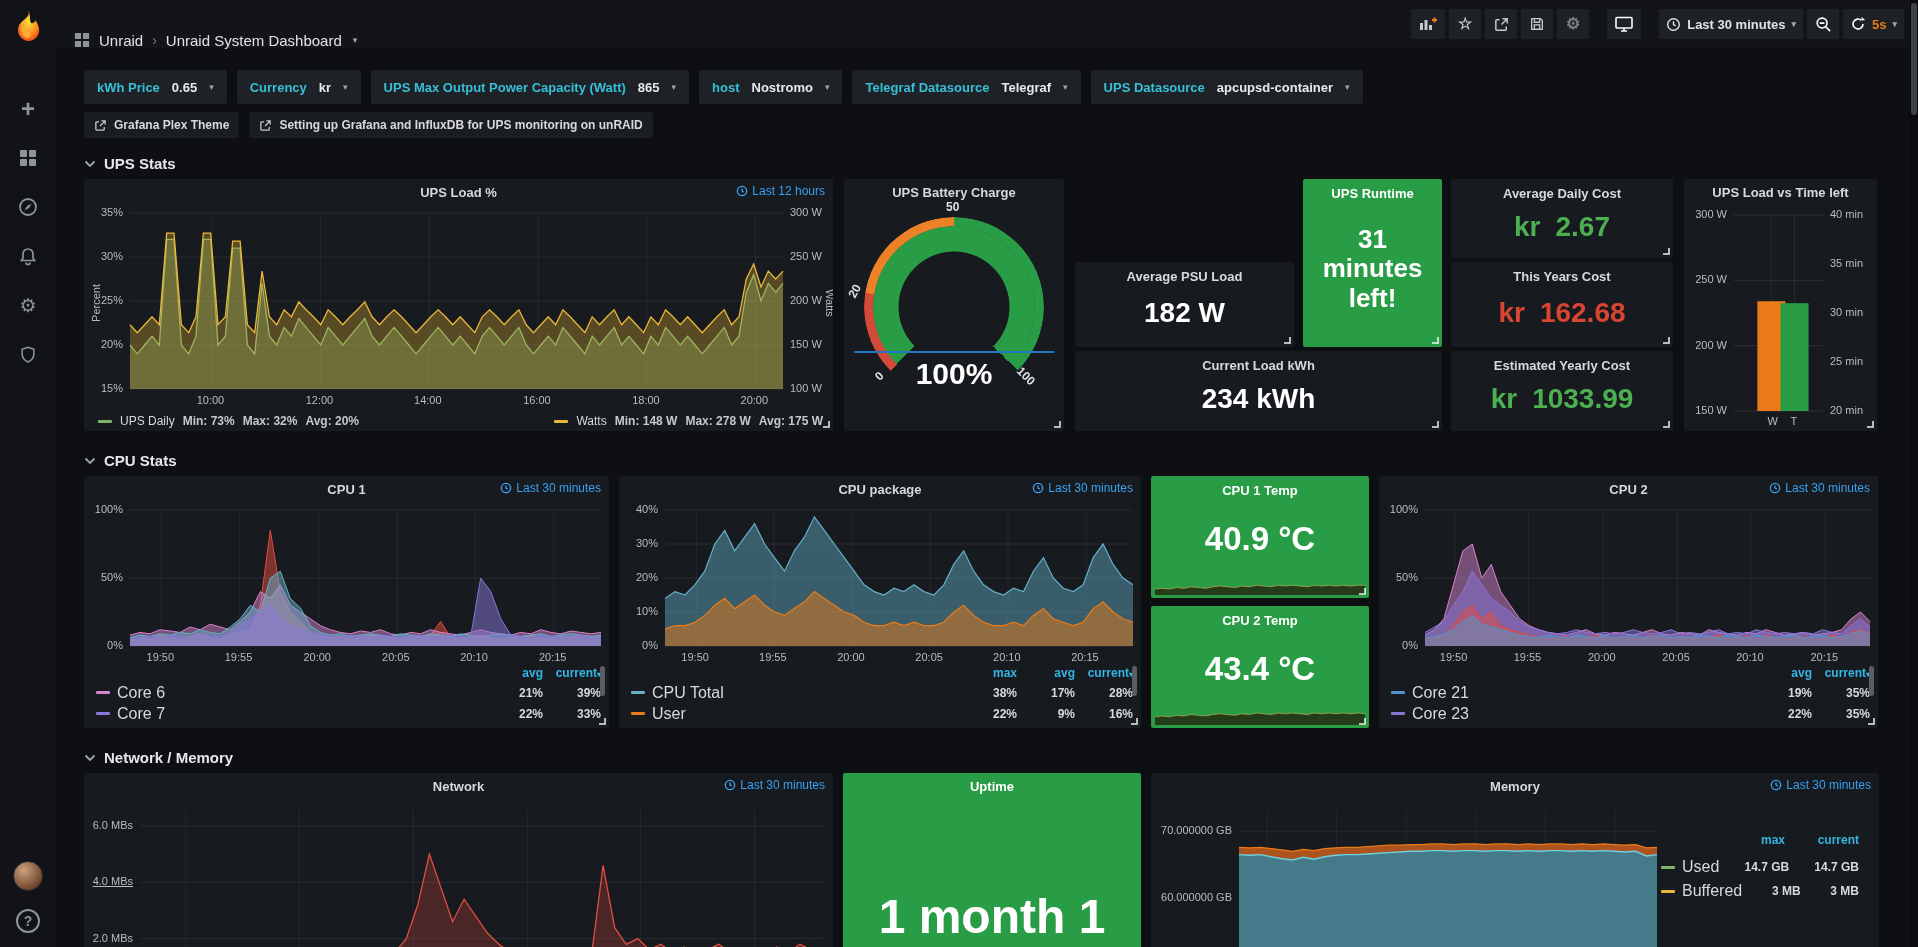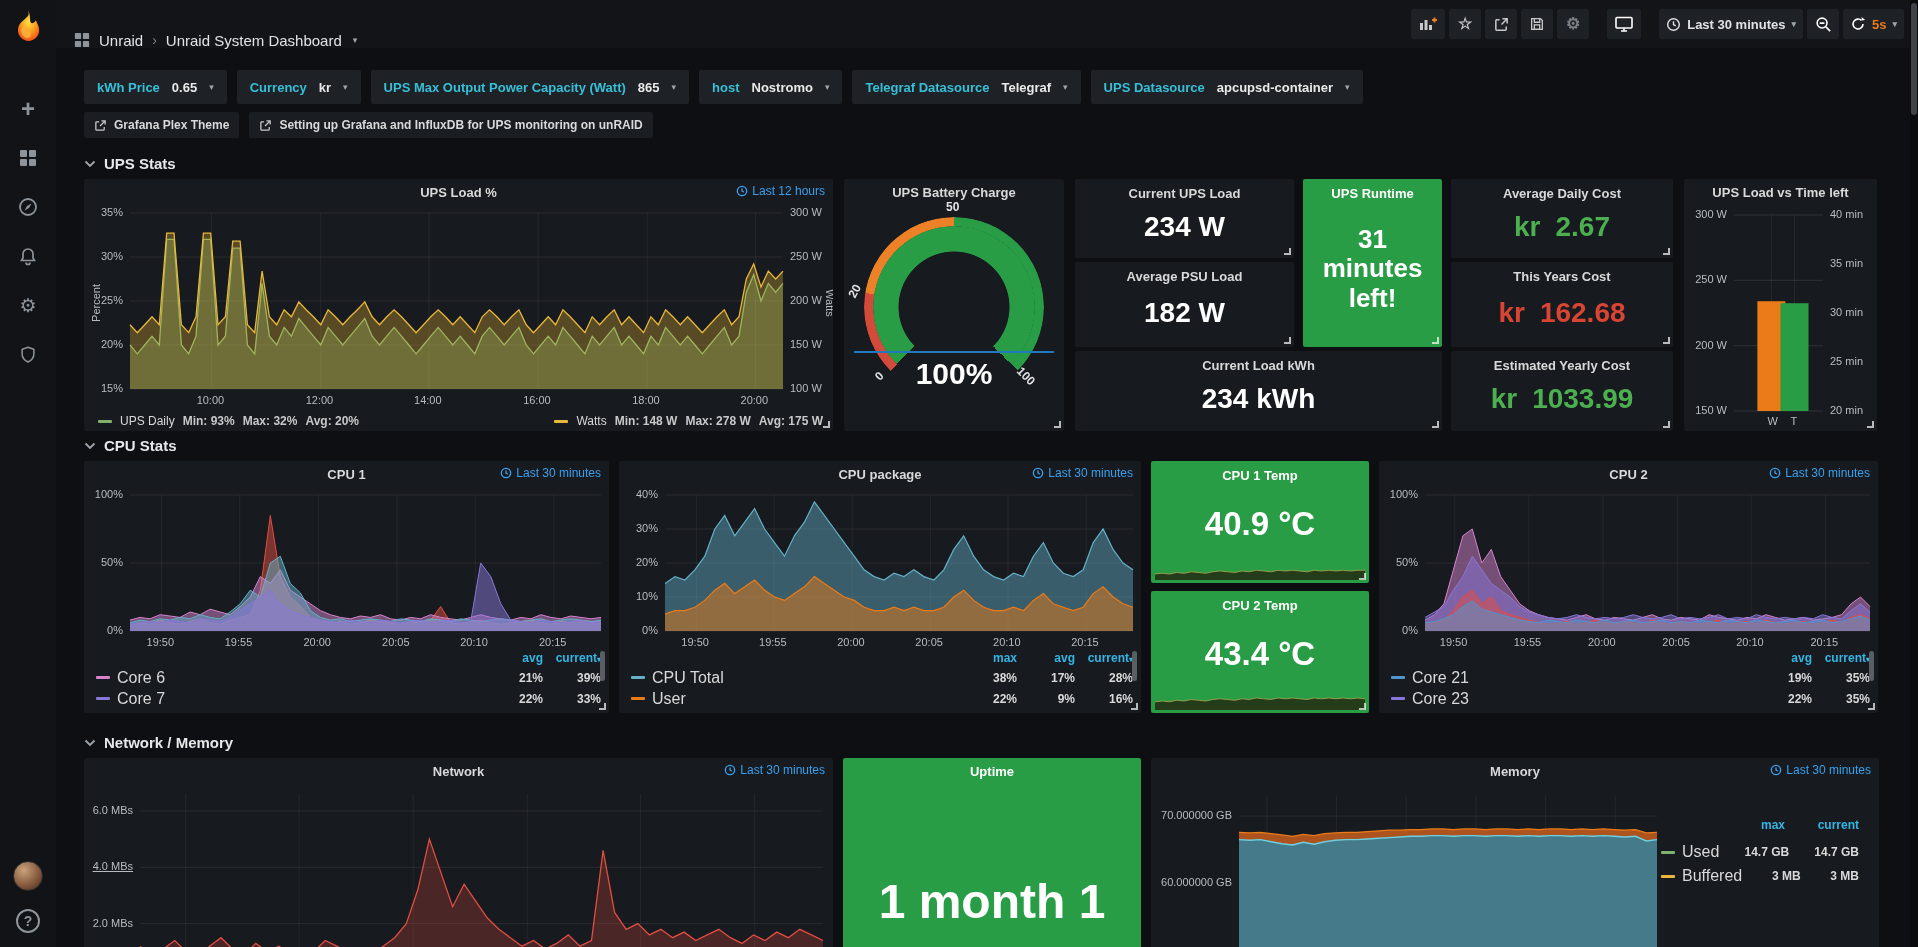--- a/index.html
+++ b/index.html
@@ -357,21 +357,21 @@
                   <line x1="671.574" x2="671.574" y1="8" y2="184" stroke="rgba(255,255,255,0.06)"></line>
                   <path d="M46 184 L46.0 140.0 L53.3 148.8 L60.7 140.0 L68.0 131.2 L75.3 140.0 L82.7 34.4 L90.0 34.4 L97.4 140.0 L104.7 148.8 L112.0 131.2 L119.4 34.4 L126.7 34.4 L134.0 140.0 L141.4 131.2 L148.7 43.2 L156.1 43.2 L163.4 140.0 L170.7 148.8 L178.1 78.4 L185.4 131.2 L192.7 140.0 L200.1 122.4 L207.4 131.2 L214.8 113.6 L222.1 122.4 L229.4 131.2 L236.8 140.0 L244.1 122.4 L251.4 131.2 L258.8 140.0 L266.1 131.2 L273.4 122.4 L280.8 113.6 L288.1 131.2 L295.5 140.0 L302.8 131.2 L310.1 122.4 L317.5 131.2 L324.8 140.0 L332.1 148.8 L339.5 140.0 L346.8 131.2 L354.2 122.4 L361.5 131.2 L368.8 140.0 L376.2 131.2 L383.5 140.0 L390.8 148.8 L398.2 131.2 L405.5 122.4 L412.9 131.2 L420.2 140.0 L427.5 131.2 L434.9 122.4 L442.2 140.0 L449.5 148.8 L456.9 140.0 L464.2 131.2 L471.6 140.0 L478.9 122.4 L486.2 131.2 L493.6 140.0 L500.9 148.8 L508.2 131.2 L515.6 140.0 L522.9 131.2 L530.2 122.4 L537.6 140.0 L544.9 131.2 L552.3 140.0 L559.6 148.8 L566.9 131.2 L574.3 140.0 L581.6 122.4 L588.9 131.2 L596.3 140.0 L603.6 131.2 L611.0 140.0 L618.3 148.8 L625.6 140.0 L633.0 131.2 L640.3 122.4 L647.6 140.0 L655.0 131.2 L662.3 87.2 L669.7 69.6 L677.0 96.0 L684.3 78.4 L691.7 87.2 L699.0 78.4 L699 184 Z" fill="rgba(126,178,109,0.35)"></path>
                   <path d="M46.0 140.0 L53.3 148.8 L60.7 140.0 L68.0 131.2 L75.3 140.0 L82.7 34.4 L90.0 34.4 L97.4 140.0 L104.7 148.8 L112.0 131.2 L119.4 34.4 L126.7 34.4 L134.0 140.0 L141.4 131.2 L148.7 43.2 L156.1 43.2 L163.4 140.0 L170.7 148.8 L178.1 78.4 L185.4 131.2 L192.7 140.0 L200.1 122.4 L207.4 131.2 L214.8 113.6 L222.1 122.4 L229.4 131.2 L236.8 140.0 L244.1 122.4 L251.4 131.2 L258.8 140.0 L266.1 131.2 L273.4 122.4 L280.8 113.6 L288.1 131.2 L295.5 140.0 L302.8 131.2 L310.1 122.4 L317.5 131.2 L324.8 140.0 L332.1 148.8 L339.5 140.0 L346.8 131.2 L354.2 122.4 L361.5 131.2 L368.8 140.0 L376.2 131.2 L383.5 140.0 L390.8 148.8 L398.2 131.2 L405.5 122.4 L412.9 131.2 L420.2 140.0 L427.5 131.2 L434.9 122.4 L442.2 140.0 L449.5 148.8 L456.9 140.0 L464.2 131.2 L471.6 140.0 L478.9 122.4 L486.2 131.2 L493.6 140.0 L500.9 148.8 L508.2 131.2 L515.6 140.0 L522.9 131.2 L530.2 122.4 L537.6 140.0 L544.9 131.2 L552.3 140.0 L559.6 148.8 L566.9 131.2 L574.3 140.0 L581.6 122.4 L588.9 131.2 L596.3 140.0 L603.6 131.2 L611.0 140.0 L618.3 148.8 L625.6 140.0 L633.0 131.2 L640.3 122.4 L647.6 140.0 L655.0 131.2 L662.3 87.2 L669.7 69.6 L677.0 96.0 L684.3 78.4 L691.7 87.2 L699.0 78.4" fill="none" stroke="#7eb26d" stroke-width="1.3"></path>
                   <path d="M46 184 L46.0 119.8 L53.3 127.7 L60.7 119.8 L68.0 111.8 L75.3 119.8 L82.7 28.2 L90.0 28.2 L97.4 119.8 L104.7 127.7 L112.0 111.8 L119.4 28.2 L126.7 28.2 L134.0 119.8 L141.4 111.8 L148.7 36.2 L156.1 36.2 L163.4 119.8 L170.7 127.7 L178.1 66.1 L185.4 111.8 L192.7 119.8 L200.1 104.8 L207.4 111.8 L214.8 96.9 L222.1 104.8 L229.4 111.8 L236.8 119.8 L244.1 104.8 L251.4 111.8 L258.8 119.8 L266.1 111.8 L273.4 104.8 L280.8 96.9 L288.1 111.8 L295.5 119.8 L302.8 111.8 L310.1 104.8 L317.5 111.8 L324.8 119.8 L332.1 127.7 L339.5 119.8 L346.8 111.8 L354.2 104.8 L361.5 111.8 L368.8 119.8 L376.2 111.8 L383.5 119.8 L390.8 127.7 L398.2 111.8 L405.5 104.8 L412.9 111.8 L420.2 119.8 L427.5 111.8 L434.9 104.8 L442.2 119.8 L449.5 127.7 L456.9 119.8 L464.2 111.8 L471.6 119.8 L478.9 104.8 L486.2 111.8 L493.6 119.8 L500.9 127.7 L508.2 111.8 L515.6 119.8 L522.9 111.8 L530.2 104.8 L537.6 119.8 L544.9 111.8 L552.3 119.8 L559.6 127.7 L566.9 111.8 L574.3 119.8 L581.6 104.8 L588.9 111.8 L596.3 119.8 L603.6 111.8 L611.0 119.8 L618.3 127.7 L625.6 119.8 L633.0 111.8 L640.3 104.8 L647.6 119.8 L655.0 111.8 L662.3 74.0 L669.7 59.0 L677.0 81.9 L684.3 66.1 L691.7 74.0 L699.0 66.1 L699 184 Z" fill="rgba(234,184,57,0.3)"></path>
                   <path d="M46.0 119.8 L53.3 127.7 L60.7 119.8 L68.0 111.8 L75.3 119.8 L82.7 28.2 L90.0 28.2 L97.4 119.8 L104.7 127.7 L112.0 111.8 L119.4 28.2 L126.7 28.2 L134.0 119.8 L141.4 111.8 L148.7 36.2 L156.1 36.2 L163.4 119.8 L170.7 127.7 L178.1 66.1 L185.4 111.8 L192.7 119.8 L200.1 104.8 L207.4 111.8 L214.8 96.9 L222.1 104.8 L229.4 111.8 L236.8 119.8 L244.1 104.8 L251.4 111.8 L258.8 119.8 L266.1 111.8 L273.4 104.8 L280.8 96.9 L288.1 111.8 L295.5 119.8 L302.8 111.8 L310.1 104.8 L317.5 111.8 L324.8 119.8 L332.1 127.7 L339.5 119.8 L346.8 111.8 L354.2 104.8 L361.5 111.8 L368.8 119.8 L376.2 111.8 L383.5 119.8 L390.8 127.7 L398.2 111.8 L405.5 104.8 L412.9 111.8 L420.2 119.8 L427.5 111.8 L434.9 104.8 L442.2 119.8 L449.5 127.7 L456.9 119.8 L464.2 111.8 L471.6 119.8 L478.9 104.8 L486.2 111.8 L493.6 119.8 L500.9 127.7 L508.2 111.8 L515.6 119.8 L522.9 111.8 L530.2 104.8 L537.6 119.8 L544.9 111.8 L552.3 119.8 L559.6 127.7 L566.9 111.8 L574.3 119.8 L581.6 104.8 L588.9 111.8 L596.3 119.8 L603.6 111.8 L611.0 119.8 L618.3 127.7 L625.6 119.8 L633.0 111.8 L640.3 104.8 L647.6 119.8 L655.0 111.8 L662.3 74.0 L669.7 59.0 L677.0 81.9 L684.3 66.1 L691.7 74.0 L699.0 66.1" fill="none" stroke="#eab839" stroke-width="1.3"></path>
                 </svg><span class="tick" style="right: 710px; top: 1px;">35%</span><span class="tick" style="right: 710px; top: 45px;">30%</span><span class="tick" style="right: 710px; top: 89px;">25%</span><span class="tick" style="right: 710px; top: 133px;">20%</span><span class="tick" style="right: 710px; top: 177px;">15%</span><span class="tick" style="left: 706px; top: 1px;">300 W</span><span class="tick" style="left: 706px; top: 45px;">250 W</span><span class="tick" style="left: 706px; top: 89px;">200 W</span><span class="tick" style="left: 706px; top: 133px;">150 W</span><span class="tick" style="left: 706px; top: 177px;">100 W</span><span class="tick" style="top: 189px; left: 112.625px;">10:00</span><span class="tick" style="top: 189px; left: 221.676px;">12:00</span><span class="tick" style="top: 189px; left: 330.074px;">14:00</span><span class="tick" style="top: 189px; left: 439.125px;">16:00</span><span class="tick" style="top: 189px; left: 548.176px;">18:00</span><span class="tick" style="top: 189px; left: 656.574px;">20:00</span><span class="tick rot-l" style="left: -7px; top: 92px;">Percent</span><span class="tick rot-r" style="right: -11px; top: 92px;">Watts</span></div>
             <div class="ups-legend">
               <span class="lgroup">
                 <i class="swatch" style="background: rgb(126, 178, 109);"></i>
                 <span class="lname-txt">UPS Daily</span>
-                <span class="lstat">Min: 93%</span>
+                <span class="lstat">Min: 73%</span>
                 <span class="lstat">Max: 32%</span>
                 <span class="lstat">Avg: 20%</span>
               </span>
               <span class="lgroup">
                 <i class="swatch" style="background: rgb(234, 184, 57);"></i>
                 <span class="lname-txt">Watts</span>
                 <span class="lstat">Min: 148 W</span>
                 <span class="lstat">Max: 278 W</span>
                 <span class="lstat">Avg: 175 W</span>
               </span>
@@ -393,25 +393,20 @@
                 <span class="gauge-label" style="left: 82px; top: -17px; transform: rotate(0deg);">50</span>
                 <span class="gauge-label" style="left: 152.004px; top: 152.004px; transform: rotate(45deg);">100</span>
               </div>
             <div class="gauge-line"></div>
             <div class="gauge-value">100%</div>
           </div>
           <i class="corner"></i>
         </div>
 
         <div class="stats-grid">
-          <div class="panel stat sg-load">
-            <div class="stat-title">Current UPS Load</div>
-            <div class="stat-value">234 W</div>
-            <i class="corner"></i>
-          </div>
           <div class="panel stat green sg-runtime">
             <div class="stat-title">UPS Runtime</div>
             <div class="stat-value runtime-value">31 minutes left!</div>
             <i class="corner"></i>
           </div>
           <div class="panel stat sg-daily">
             <div class="stat-title">Average Daily Cost</div>
             <div class="stat-value">
                 <span class="cost-val val-green">
               <span>kr</span>
@@ -465,21 +460,21 @@
                   <line x1="87.38" x2="87.38" y1="10" y2="206" stroke="rgba(255,255,255,0.07)"></line>
                   <rect x="73.38" y="96.24" width="28" height="109.76" fill="#eb7b18"></rect>
                   <line x1="110.52000000000001" x2="110.52000000000001" y1="10" y2="206" stroke="rgba(255,255,255,0.07)"></line>
                   <rect x="96.52000000000001" y="98.19999999999999" width="28" height="107.80000000000001" fill="#299c46"></rect>
                 </svg><span class="tick" style="right: 150px; top: 3px;">300 W</span><span class="tick" style="right: 150px; top: 68.3333px;">250 W</span><span class="tick" style="right: 150px; top: 133.667px;">200 W</span><span class="tick" style="right: 150px; top: 199px;">150 W</span><span class="tick" style="left: 146px; top: 3px;">40 min</span><span class="tick" style="left: 146px; top: 52px;">35 min</span><span class="tick" style="left: 146px; top: 101px;">30 min</span><span class="tick" style="left: 146px; top: 150px;">25 min</span><span class="tick" style="left: 146px; top: 199px;">20 min</span><span class="tick" style="top: 210px; left: 83.38px;">W</span><span class="tick" style="top: 210px; left: 106.52px;">T</span></div>
           </div>
           <i class="corner"></i>
         </div>
       </div>
 
-      <div class="section-head" style="margin-top:6px;">
+      <div class="section-head" style="margin-top:21px;">
         <svg class="chev" width="12" height="8" viewBox="0 0 12 8">
           <path d="M1.5 1.5L6 6l4.5-4.5" fill="none" stroke="#9fa6ad" stroke-width="1.8"></path>
           </svg>
         <span class="section-title">CPU Stats</span>
       </div>
 
       <div class="row row-cpu">
 
         <div class="panel">
           <div class="panel-h">

